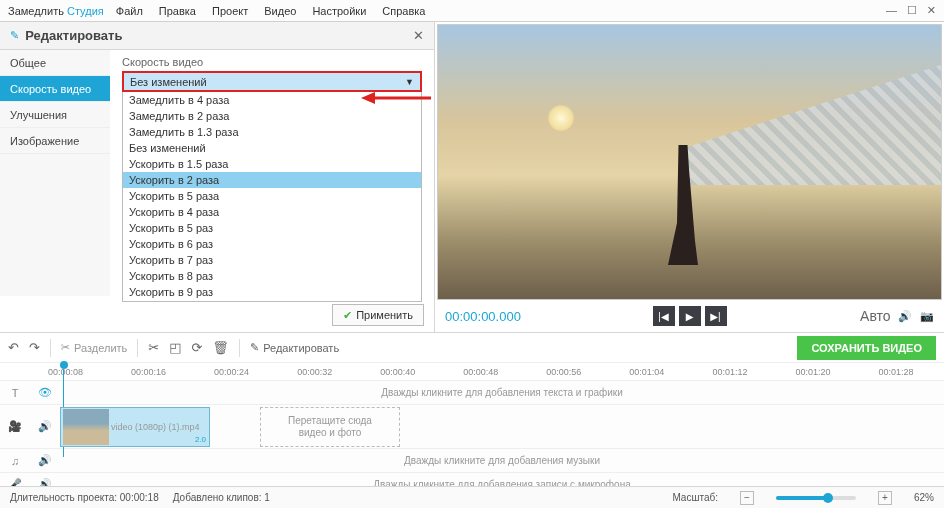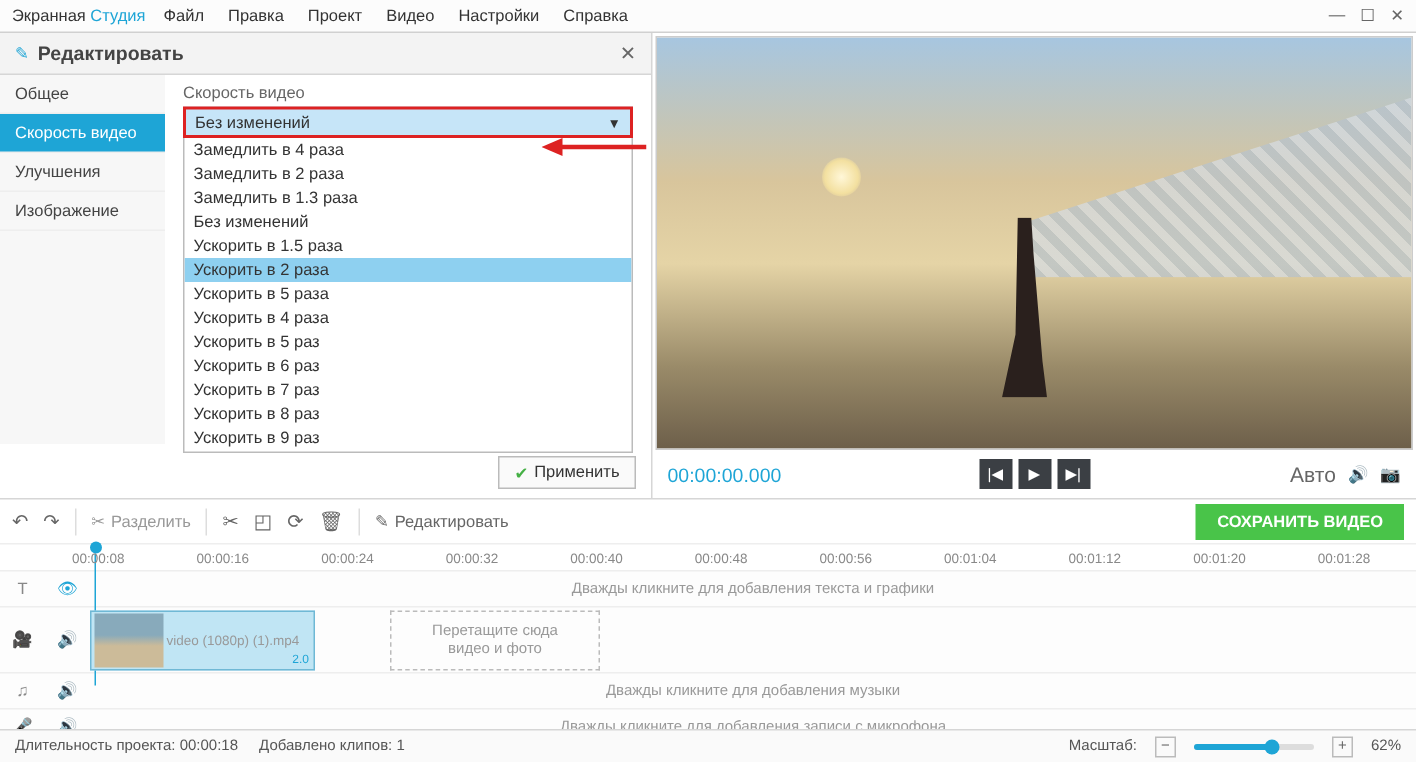--- a/index.html
+++ b/index.html
@@ -76,31 +76,31 @@
 .track .tl-ic2 { width: 30px; text-align: center; color: #1ea5d6; }
 .track .content { flex: 1; height: 100%; display: flex; align-items: center; font-size: 10px; color: #999; position: relative; justify-content: center; }
 .clip { position: absolute; left: 0; top: 2px; height: 40px; width: 150px; background: #c0e5f4; border: 1px solid #6fb8d5; display: flex; align-items: center; font-size: 9px; }
 .clip .thumb { width: 46px; height: 36px; margin: 2px; background: linear-gradient(#8ab 40%, #cb9 60%); }
 .clip .fsz { position: absolute; right: 3px; bottom: 2px; color: #1ea5d6; font-size: 8px; }
 .dropzone { position: absolute; left: 200px; top: 2px; width: 140px; height: 40px; border: 1px dashed #bbb; color: #999; display: flex; align-items: center; justify-content: center; text-align: center; font-size: 10px; line-height: 12px; }
 
 
 .status { position: absolute; bottom: 0; left: 0; right: 0; height: 22px; border-top: 1px solid #d6d6d6; display: flex; align-items: center; padding: 0 10px; font-size: 10px; color: #555; background: #fafafa; }
 .status .sp { margin-left: 14px; }
-.zoom { margin-left: auto; display: flex; align-items: center; gap: 12px; }
+.zoom { margin-left: auto; display: flex; align-items: center; gap: 22px; }
 .zoom-track { width: 80px; height: 4px; background: #ddd; position: relative; border-radius: 2px; }
 .zoom-fill { position: absolute; left: 0; top: 0; bottom: 0; width: 50px; background: #1ea5d6; border-radius: 2px; }
 .zoom-thumb { position: absolute; left: 47px; top: -3px; width: 10px; height: 10px; border-radius: 50%; background: #1ea5d6; }
 .zbtn { width: 14px; height: 14px; border: 1px solid #bbb; display: flex; align-items: center; justify-content: center; font-size: 10px; color: #666; }
 </style>
 </head>
 <body>
 
 <div class="menubar">
-  <span class="app-name"><span>Экранная </span><span class="blue">Студия</span></span>
+  <span class="app-name"><span>Замедлить </span><span class="blue">Студия</span></span>
   <div class="items">
     <span>Файл</span>
     <span>Правка</span>
     <span>Проект</span>
     <span>Видео</span>
     <span>Настройки</span>
     <span>Справка</span>
   </div>
   <div class="win-ctrls">
     <span>—</span>

